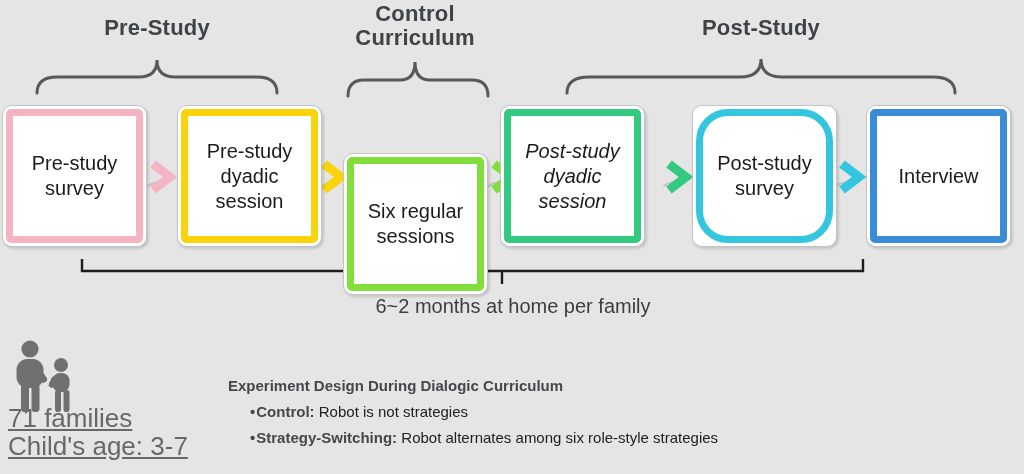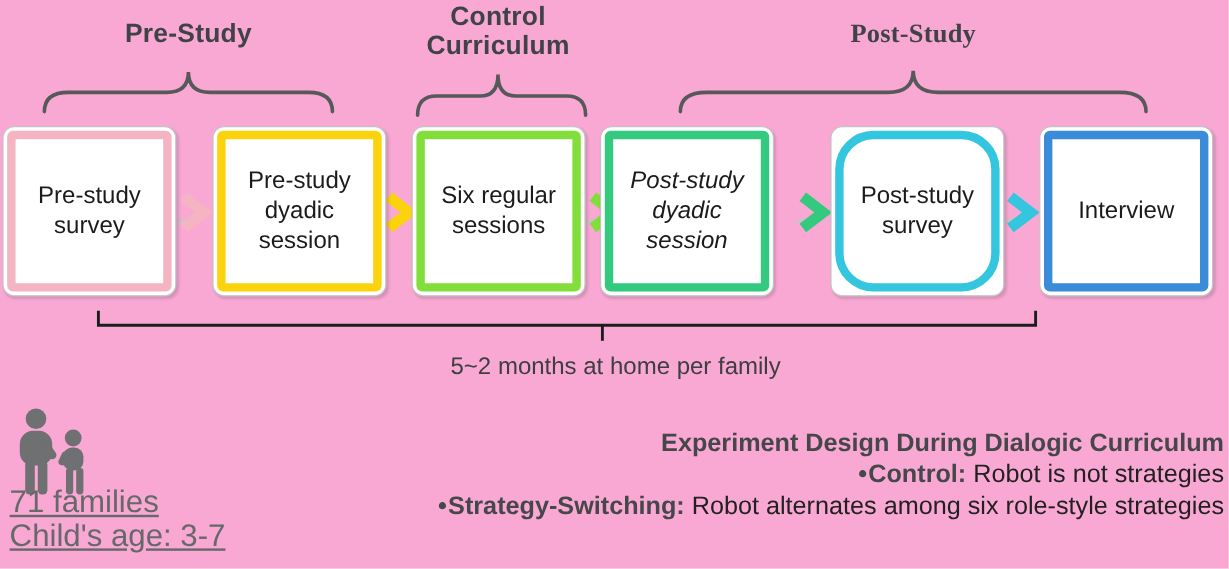--- a/index.html
+++ b/index.html
@@ -1,17 +1,17 @@
 <!DOCTYPE html>
 <html><head>
 <meta charset="utf-8">
 <style>
   html,body{margin:0;padding:0;background:#ffffff;}
   .stage{
-    position:relative;width:1024px;height:474px;background:#f9a8d4;
+    position:relative;width:1024px;height:474px;background:#e5e5e5;
     font-family:"Liberation Sans", sans-serif;overflow:hidden;
   }
   
   .phase-label{
     position:absolute;text-align:center;font-weight:bold;
     font-size:22px;line-height:24px;color:#3f4347;letter-spacing:.2px;
   }
   
   .step{
     position:absolute;top:105px;width:145px;height:142px;
@@ -32,36 +32,36 @@
     font-size:20px;color:#3c3e40;
   }
   
   .participants{
     position:absolute;left:8px;top:404px;
     font-size:26px;line-height:28px;color:#66686a;text-decoration:underline;
   }
   .family-icon-wrap{position:absolute;left:10px;top:340px;}
   
   .experiment{
-    position:absolute;left:228px;top:357px;width:792px;
-    font-size:21px;line-height:26px;color:#212121;text-align:right;
+    position:absolute;left:228px;top:373px;width:792px;
+    font-size:15px;line-height:26px;color:#212121;
   }
   .experiment-title{font-weight:bold;color:#45474a;}
   .bullet-line{padding-left:22px;white-space:nowrap;}
   .bullet-line b{color:#45474a;}
   .bullet-line .dot{font-weight:bold;color:#45474a;margin-right:1px;}
 </style>
 </head>
 <body>
 
 <div class="stage">
 
   <div class="phase-label" style="left:37px;top:16px;width:240px;">Pre-Study</div>
   <div class="phase-label" style="left:340px;top:2px;width:150px;">Control Curriculum</div>
-  <div class="phase-label" style="left:641px;top:16px;width:240px;font-family:Liberation Serif, serif;">Post-Study</div>
+  <div class="phase-label" style="left:641px;top:16px;width:240px;">Post-Study</div>
 
   <svg class="overlay" width="1024" height="474" viewBox="0 0 1024 474">
 
     <g fill="none" stroke-width="3" stroke-linecap="round" stroke="#57585a">
       <path d="M 37,93 Q 37,77 57,77 L 139,77 Q 157,77 157,60 Q 157,77 175,77 L 257,77 Q 277,77 277,93"></path>
       <path d="M 348,96 Q 348,80 364,80 L 400,80 Q 415,80 415,62 Q 415,80 430,80 L 472,80 Q 488,80 488,96"></path>
       <path d="M 567,93 Q 567,77 589,77 L 740,77 Q 761,77 761,59 Q 761,77 782,77 L 933,77 Q 955,77 955,93"></path>
     </g>
 
     <g fill="none" stroke-width="2.4" stroke="#1d1d1d">
@@ -89,42 +89,42 @@
   <div class="step" style="left:2px;">
     <div class="step-inner" style="border-color: rgb(245, 180, 193);">
       <span>Pre-study survey</span>
     </div>
   </div>
   <div class="step" style="left:177px;">
     <div class="step-inner" style="border-color: rgb(251, 211, 13);">
       <span>Pre-study dyadic session</span>
     </div>
   </div>
-  <div class="step" style="left:343px;">
+  <div class="step" style="left:343px;margin-top:48px;">
     <div class="step-inner" style="border-color: rgb(130, 222, 59);">
       <span>Six regular sessions</span>
     </div>
   </div>
   <div class="step" style="left:500px;font-style:italic;">
     <div class="step-inner" style="border-color: rgb(51, 201, 126);">
       <span>Post-study dyadic session</span>
     </div>
   </div>
   <div class="step" style="left:692px;">
     <div class="step-inner" style="border-color: rgb(53, 198, 223); border-radius: 32px;">
       <span>Post-study survey</span>
     </div>
   </div>
   <div class="step" style="left:866px;">
     <div class="step-inner" style="border-color: rgb(58, 139, 216); text-align: center;">
       <span>Interview</span>
     </div>
   </div>
 
-  <div class="duration-label">5~2 months at home per family</div>
+  <div class="duration-label">6~2 months at home per family</div>
 
   <div class="family-icon-wrap">
     <svg width="70" height="74" viewBox="0 0 70 74">
       <g fill="#6e7071">
         <circle cx="20" cy="9" r="8.6"></circle>
         <rect x="6.5" y="19" width="27" height="29" rx="11"></rect>
         <rect x="11" y="44" width="8" height="28" rx="3.5"></rect>
         <rect x="21.5" y="44" width="8" height="28" rx="3.5"></rect>
         <rect x="27" y="26" width="7" height="18" rx="3.5" transform="rotate(-35 30 35)"></rect>
         <circle cx="51" cy="25" r="7"></circle>

